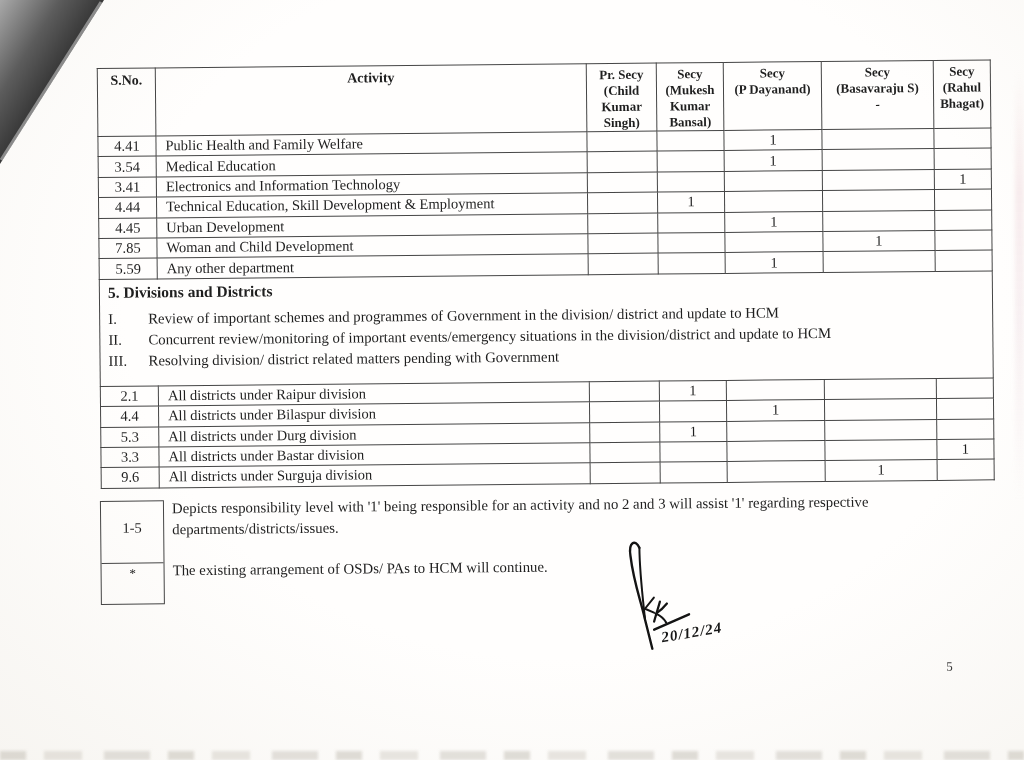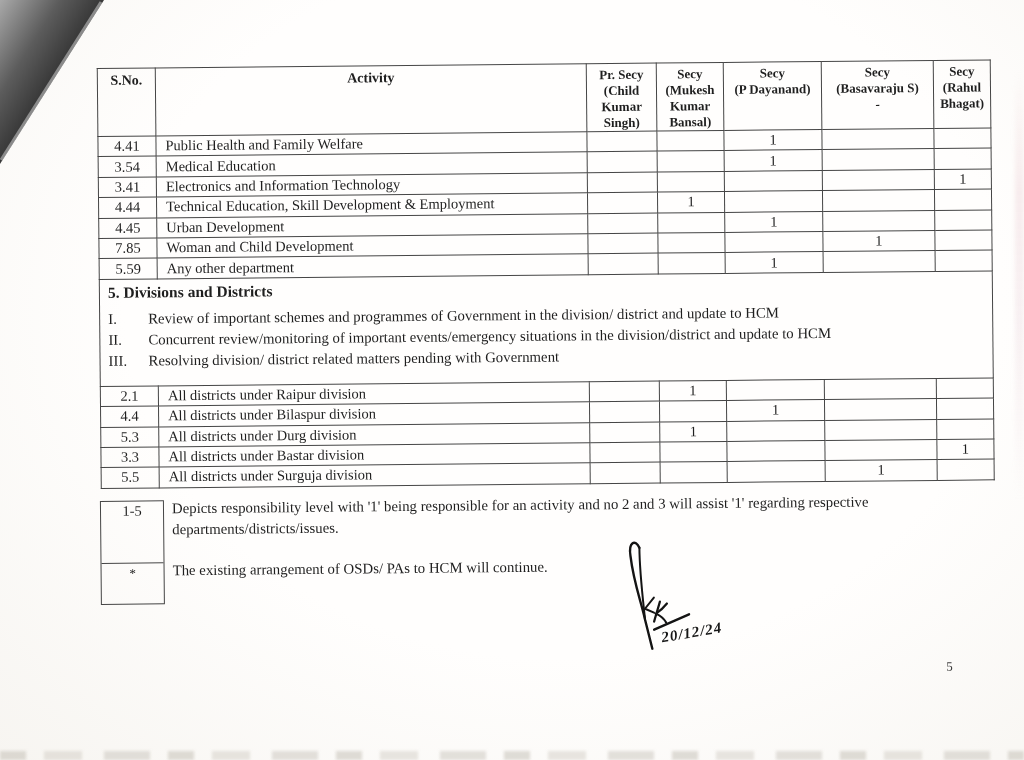--- a/index.html
+++ b/index.html
@@ -48,21 +48,21 @@
   td.section-cell { vertical-align:top; padding:4px 0 0 8px; height:107px; }
   .section-heading { font-weight:bold; font-size:15.5px; margin-bottom:7px; }
   .roman-item { display:flex; font-size:14.8px; line-height:21px; }
   .roman-num { width:40px; flex:0 0 40px; }
   .roman-text { flex:1; }
 
   
   .notes-box { position:absolute; left:98px; top:497px; width:64px; height:104px;
     border:1.6px solid #454545; }
   .notes-box .key-cell { text-align:center; font-size:14.5px; }
-  .key-cell.k1 { height:62px; border-bottom:1.4px solid #454545; padding-top:1px; }
+  .key-cell.k1 { height:62px; border-bottom:1.4px solid #454545; padding-top:18px; }
   .key-cell.k2 { height:40px; padding-top:2px; font-size:13px; }
   .note-text { position:absolute; left:170px; width:800px; font-size:14.8px;
     line-height:21px; }
   .note-text.n1 { top:495px; }
   .note-text.n2 { top:557px; }
 
   
   .signature { position:absolute; left:596px; top:532px; width:180px; height:140px; }
   .sig-date { position:absolute; left:62px; top:94px; font-size:15px;
     font-style:italic; font-weight:bold; letter-spacing:1px;
@@ -242,21 +242,21 @@
         <tr class="data-row">
           <td class="sno">3.3</td>
           <td class="act">All districts under Bastar division</td>
           <td class="mark"></td>
           <td class="mark"></td>
           <td class="mark"></td>
           <td class="mark"></td>
           <td class="mark">1</td>
         </tr>
         <tr class="data-row">
-          <td class="sno">5.5</td>
+          <td class="sno">9.6</td>
           <td class="act">All districts under Surguja division</td>
           <td class="mark"></td>
           <td class="mark"></td>
           <td class="mark"></td>
           <td class="mark">1</td>
           <td class="mark"></td>
         </tr>
       </tbody>
   </table>
 

